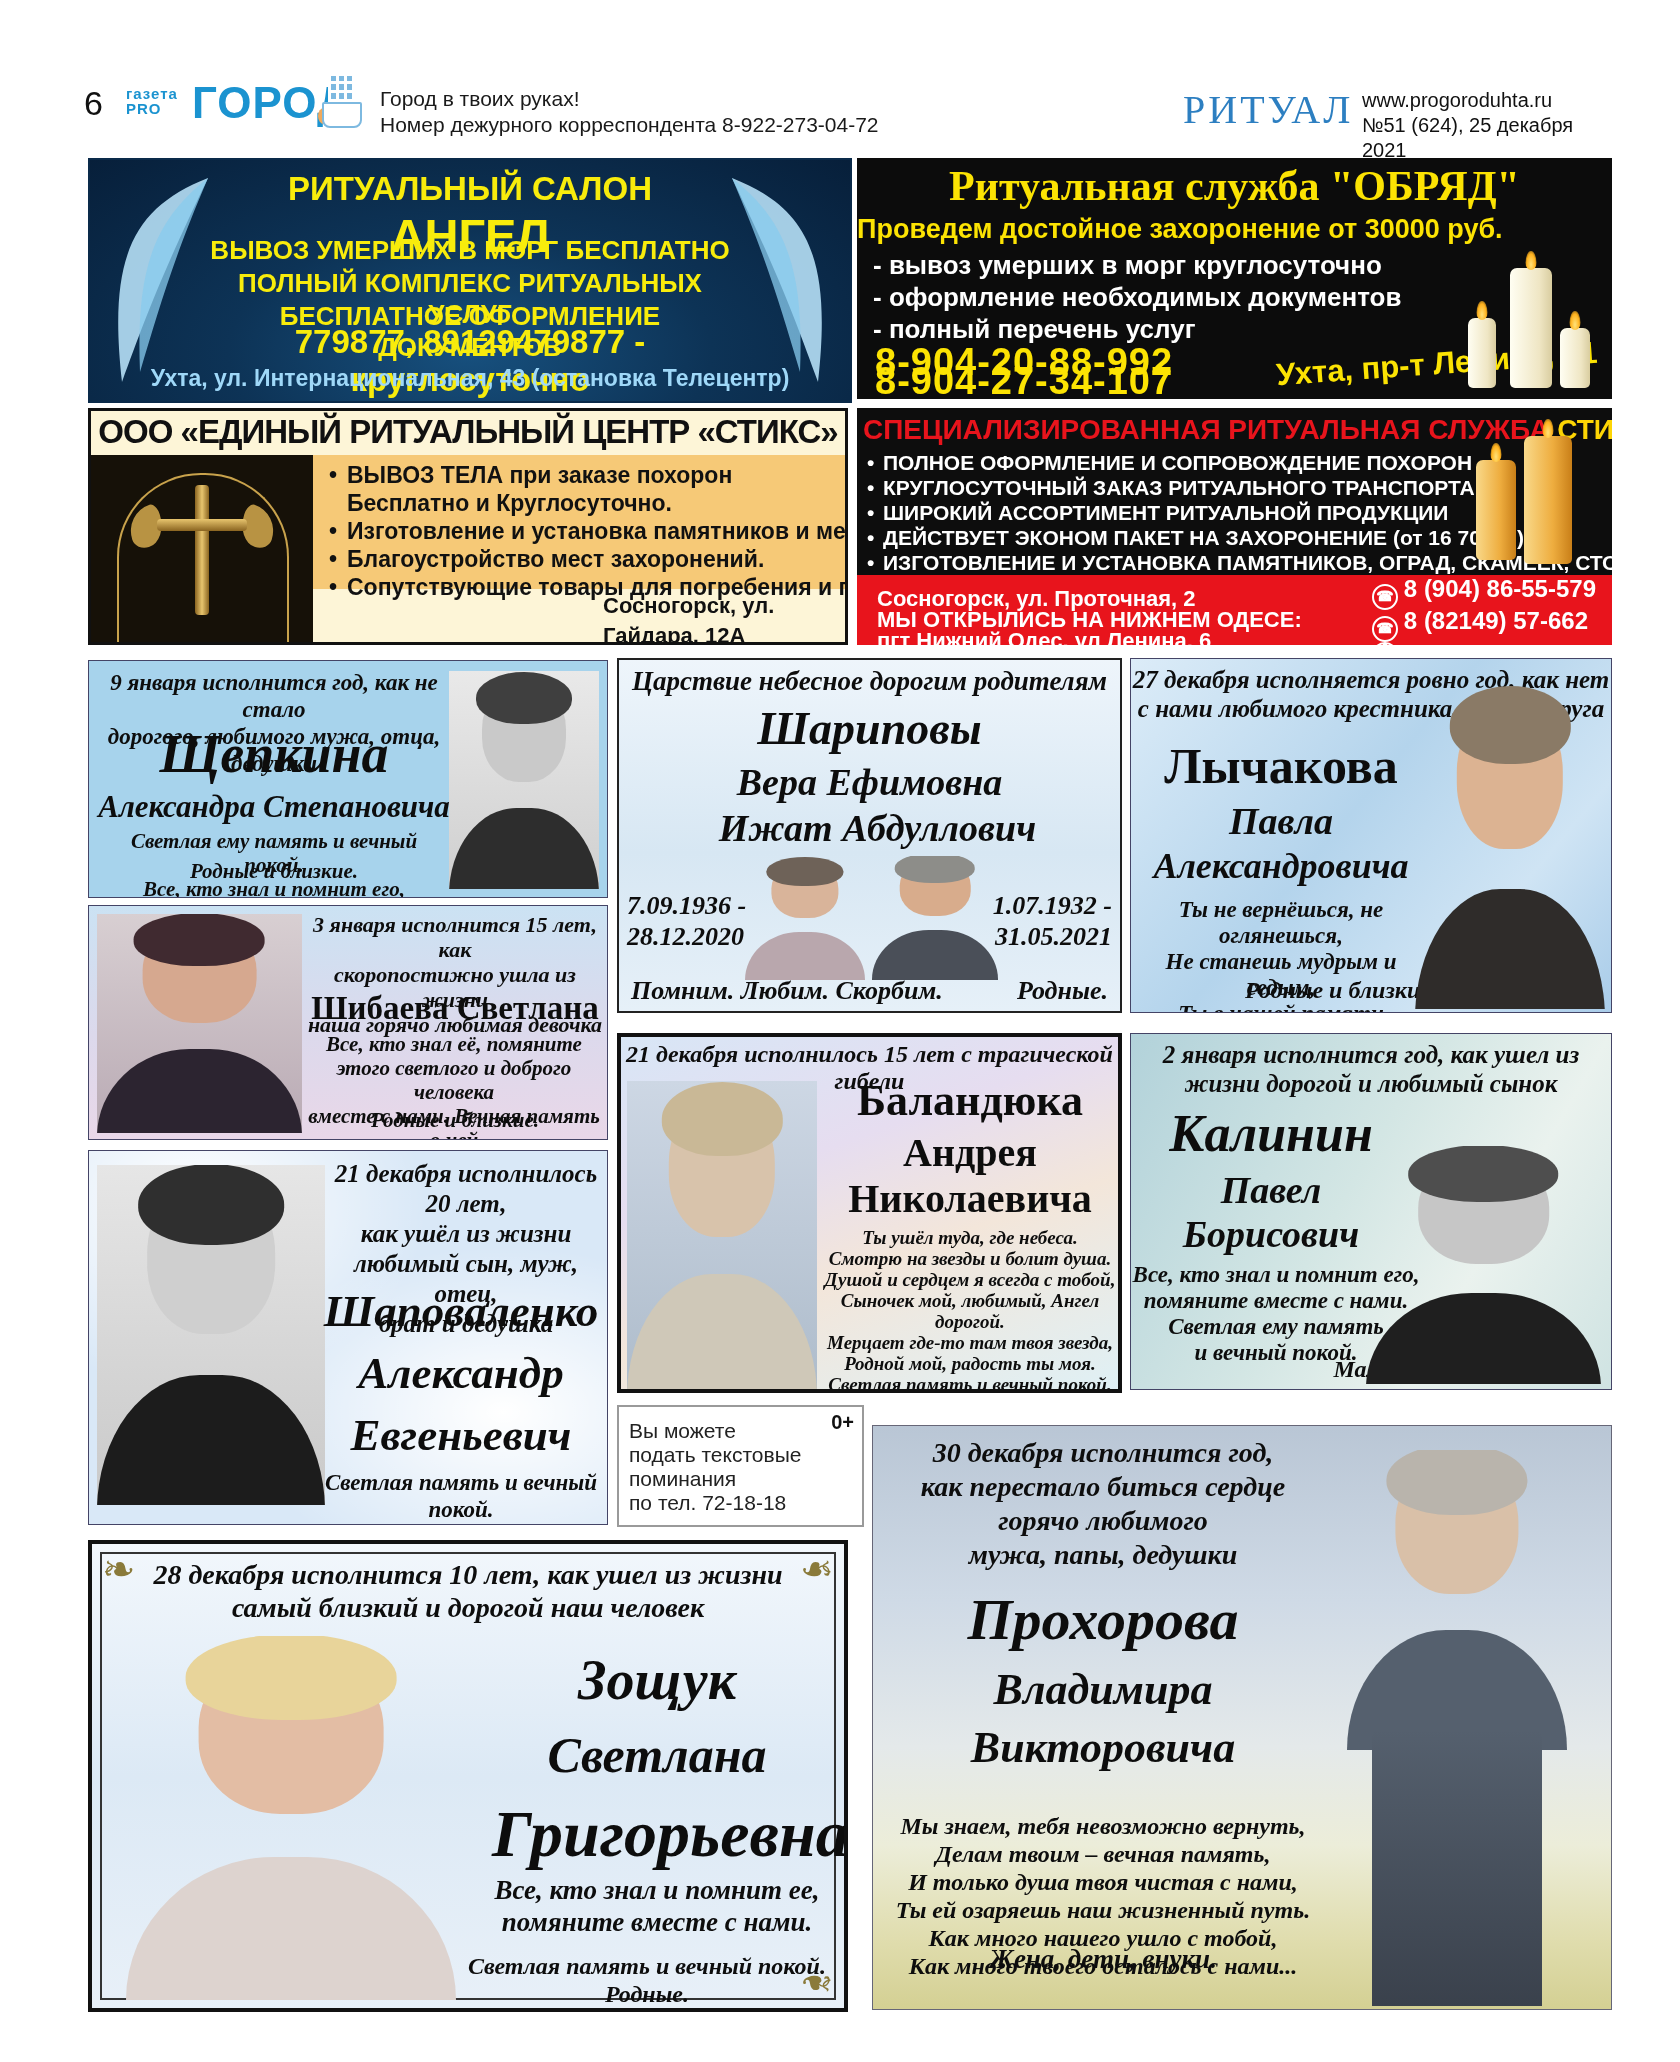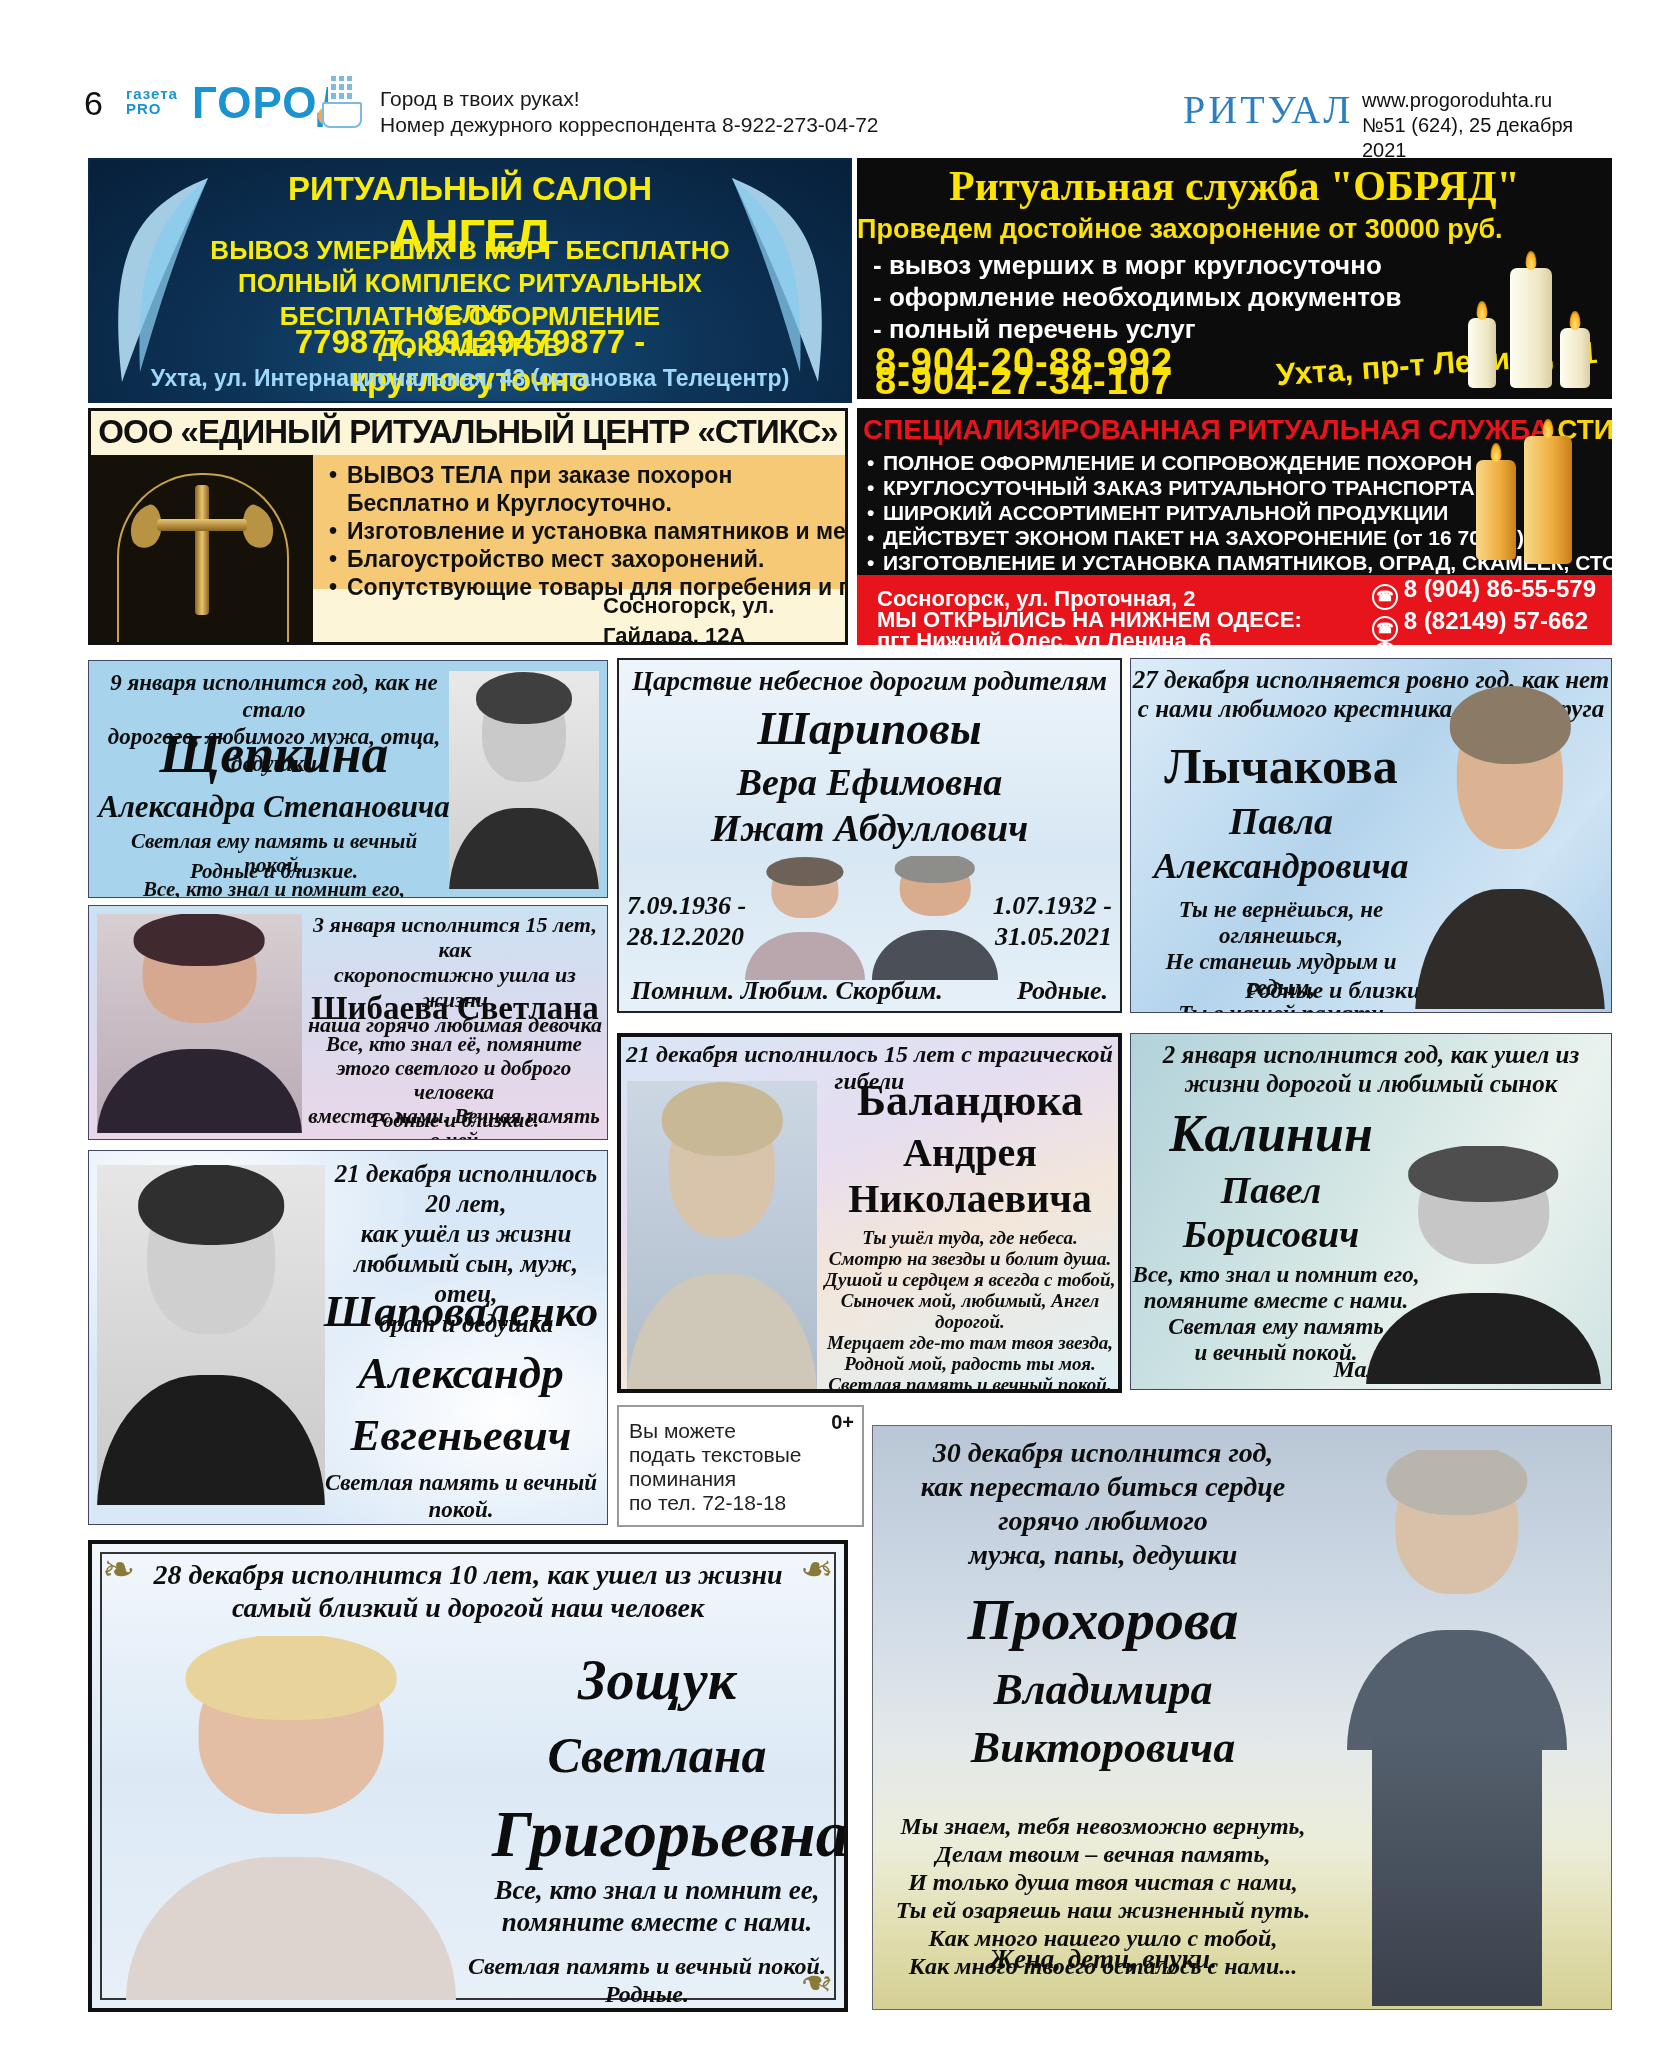--- a/index.html
+++ b/index.html
@@ -105,21 +105,21 @@
   .ob-shchepkina .body{left:10px;top:168px;width:350px;font-size:21px;line-height:24px;text-align:center;}
   .ob-shchepkina .sign{left:10px;top:244px;width:350px;font-size:21px;text-align:center;}
   .ob-shchepkina .photo{right:8px;top:10px;width:150px;height:218px;background:linear-gradient(#e9e9e9,#cfcfcf);}
 
   
   .ob-sharipovy{left:617px;top:658px;width:505px;height:355px;border:2px solid #222;
       background:linear-gradient(180deg,#eef5fb 0%,#d7e7f3 55%,#e6f0f8 100%);}
   .ob-sharipovy .intro{left:0;top:6px;width:100%;font-size:27px;text-align:center;}
   .ob-sharipovy .nm1{left:0;top:42px;width:100%;font-size:46px;text-align:center;}
   .ob-sharipovy .nm2{left:0;top:100px;width:100%;font-size:38px;text-align:center;}
-  .ob-sharipovy .nm3{left:0;top:146px;width:100%;font-size:38px;text-align:center;}
+  .ob-sharipovy .nm3{left:8px;top:146px;width:100%;font-size:38px;text-align:center;}
   .ob-sharipovy .photo{left:120px;top:196px;width:265px;height:126px;background:transparent;}
   .ob-sharipovy .dl{left:8px;top:230px;font-size:26px;line-height:31px;}
   .ob-sharipovy .dr{right:8px;top:230px;font-size:26px;line-height:31px;text-align:right;}
   .ob-sharipovy .sl{left:12px;top:316px;font-size:26px;}
   .ob-sharipovy .sr{right:12px;top:316px;font-size:26px;}
 
   
   .ob-lychakova{left:1130px;top:658px;width:482px;height:355px;border:1px solid #446;
       background:linear-gradient(130deg,#dcecf8 0%,#b4d4ec 45%,#cfe4f4 75%,#a9cce9 100%);}
   .ob-lychakova .intro{left:0;top:6px;width:100%;font-size:25px;line-height:29px;text-align:center;}

